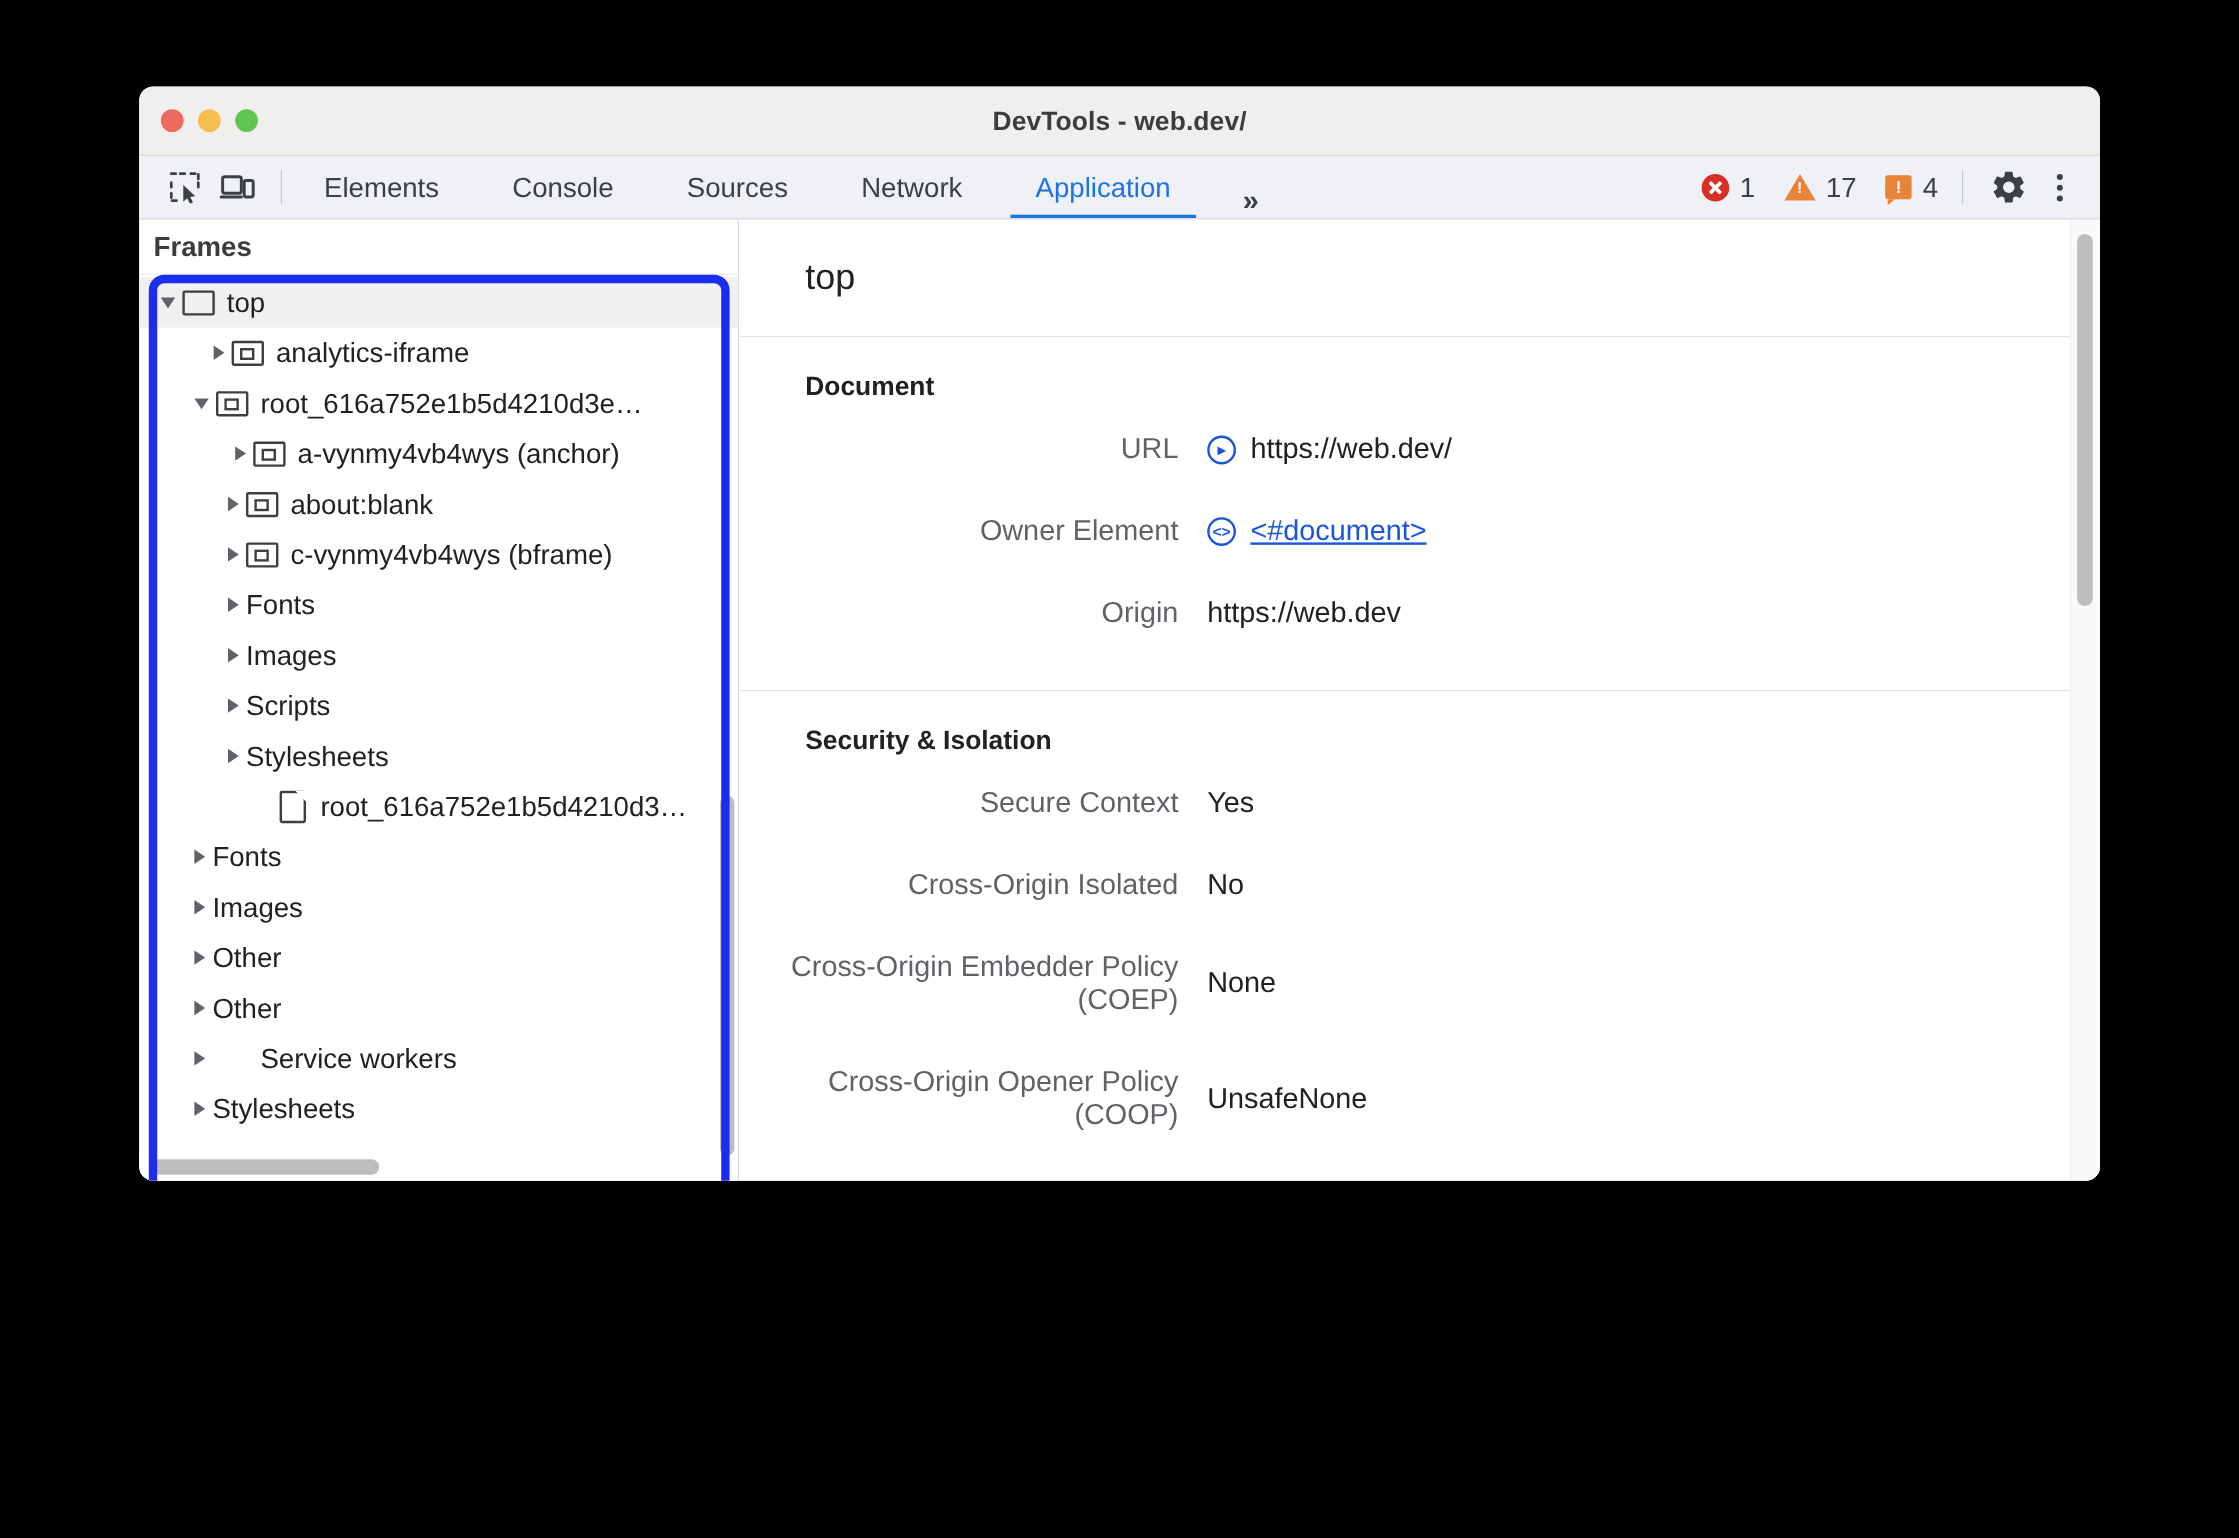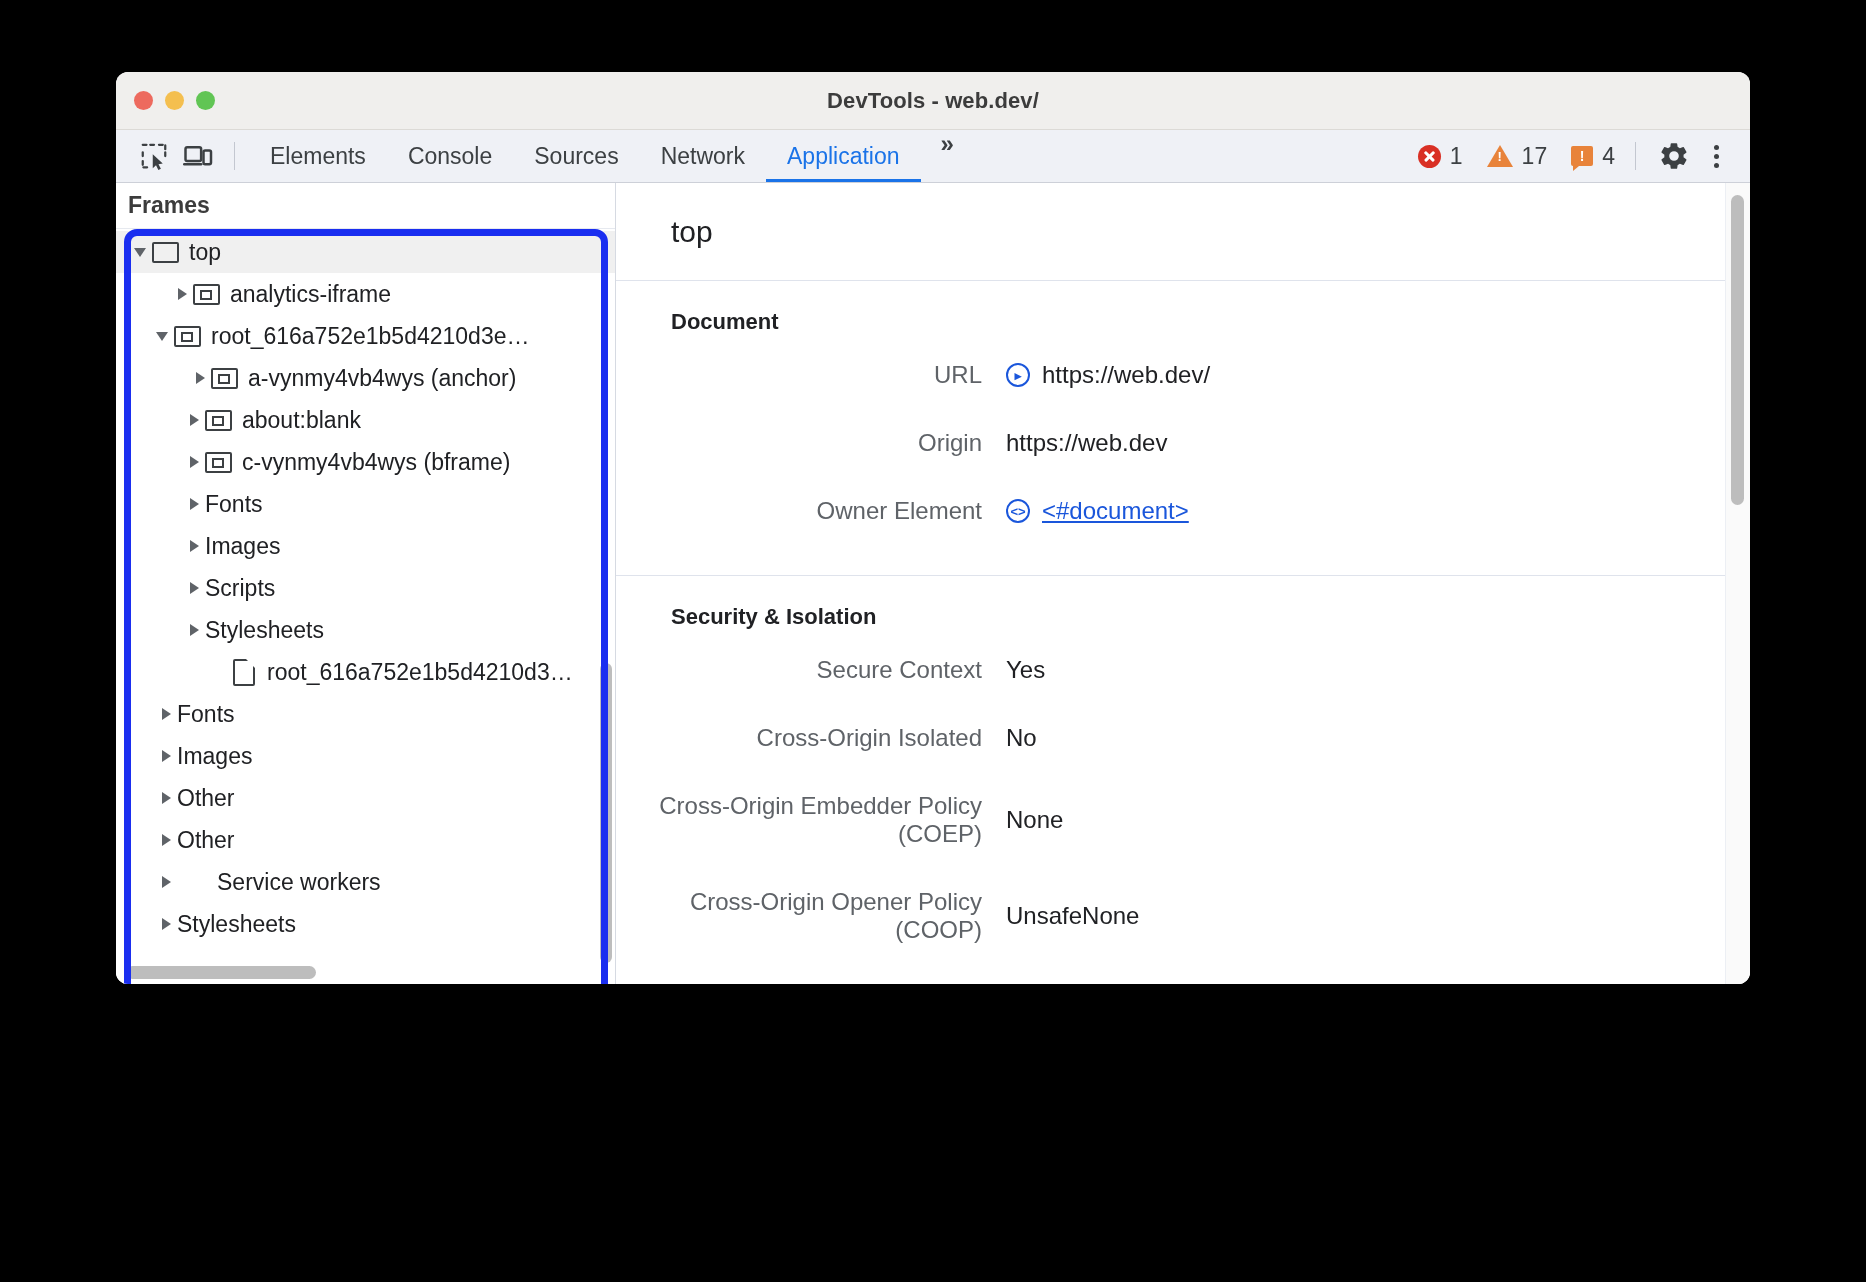--- a/index.html
+++ b/index.html
@@ -60,21 +60,21 @@
   .tb-icon-btn {
     width: 44px; height: 40px;
     display: flex; align-items: center; justify-content: center;
     color: #3c4043;
   }
   .tb-sep {
     width: 1px; height: 28px;
     background: #c3c7d0;
     margin: 0 14px;
   }
-  .tabs { display: flex; align-items: flex-start; height: 100%; }
+  .tabs { display: flex; align-items: flex-end; height: 100%; gap: 19px; }
   .tab {
     height: 100%;
     display: flex; align-items: center;
     padding: 0 21px;
     font-size: 23px;
     color: #3c4043;
     white-space: nowrap;
   }
   .tab.active {
     color: #1a73e8;
@@ -430,21 +430,21 @@
           <div class="tree-row selected" style="padding-left: 18px;">
             <span class="arrow down"></span>
             <span class="frame-ico"></span>
             <span class="tree-label">top</span>
           </div>
           <div class="tree-row" style="padding-left: 62px;">
             <span class="arrow right"></span>
             <span class="frame-ico inner"></span>
             <span class="tree-label">analytics-iframe</span>
           </div>
-          <div class="tree-row" style="padding-left: 28px; margin-left: 12px;">
+          <div class="tree-row" style="padding-left: 46px;">
             <span class="arrow down"></span>
             <span class="frame-ico inner"></span>
             <span class="tree-label">root_616a752e1b5d4210d3e…</span>
           </div>
           <div class="tree-row" style="padding-left: 80px;">
             <span class="arrow right"></span>
             <span class="frame-ico inner"></span>
             <span class="tree-label">a-vynmy4vb4wys (anchor)</span>
           </div>
           <div class="tree-row" style="padding-left: 74px;">
@@ -520,34 +520,34 @@
             <div class="kv-row">
               <div class="kv-key">URL</div>
               <div class="kv-val">
                 <span class="circ-ico">
                   <span class="glyph">▸</span>
                 </span>
                 <span class="">https://web.dev/</span>
               </div>
             </div>
             <div class="kv-row">
-              <div class="kv-key">Origin</div>
-              <div class="kv-val">
-                <span class="">https://web.dev</span>
-              </div>
-            </div>
-            <div class="kv-row">
               <div class="kv-key">Owner Element</div>
               <div class="kv-val">
                 <span class="circ-ico">
                   <span class="glyph">&lt;&gt;</span>
                 </span>
                 <span class="kv-link">&lt;#document&gt;</span>
               </div>
             </div>
+            <div class="kv-row">
+              <div class="kv-key">Origin</div>
+              <div class="kv-val">
+                <span class="">https://web.dev</span>
+              </div>
+            </div>
           </div>
           <div class="section">
             <div class="section-title">Security &amp; Isolation</div>
             <div class="kv-row">
               <div class="kv-key">Secure Context</div>
               <div class="kv-val">
                 <span class="">Yes</span>
               </div>
             </div>
             <div class="kv-row">

